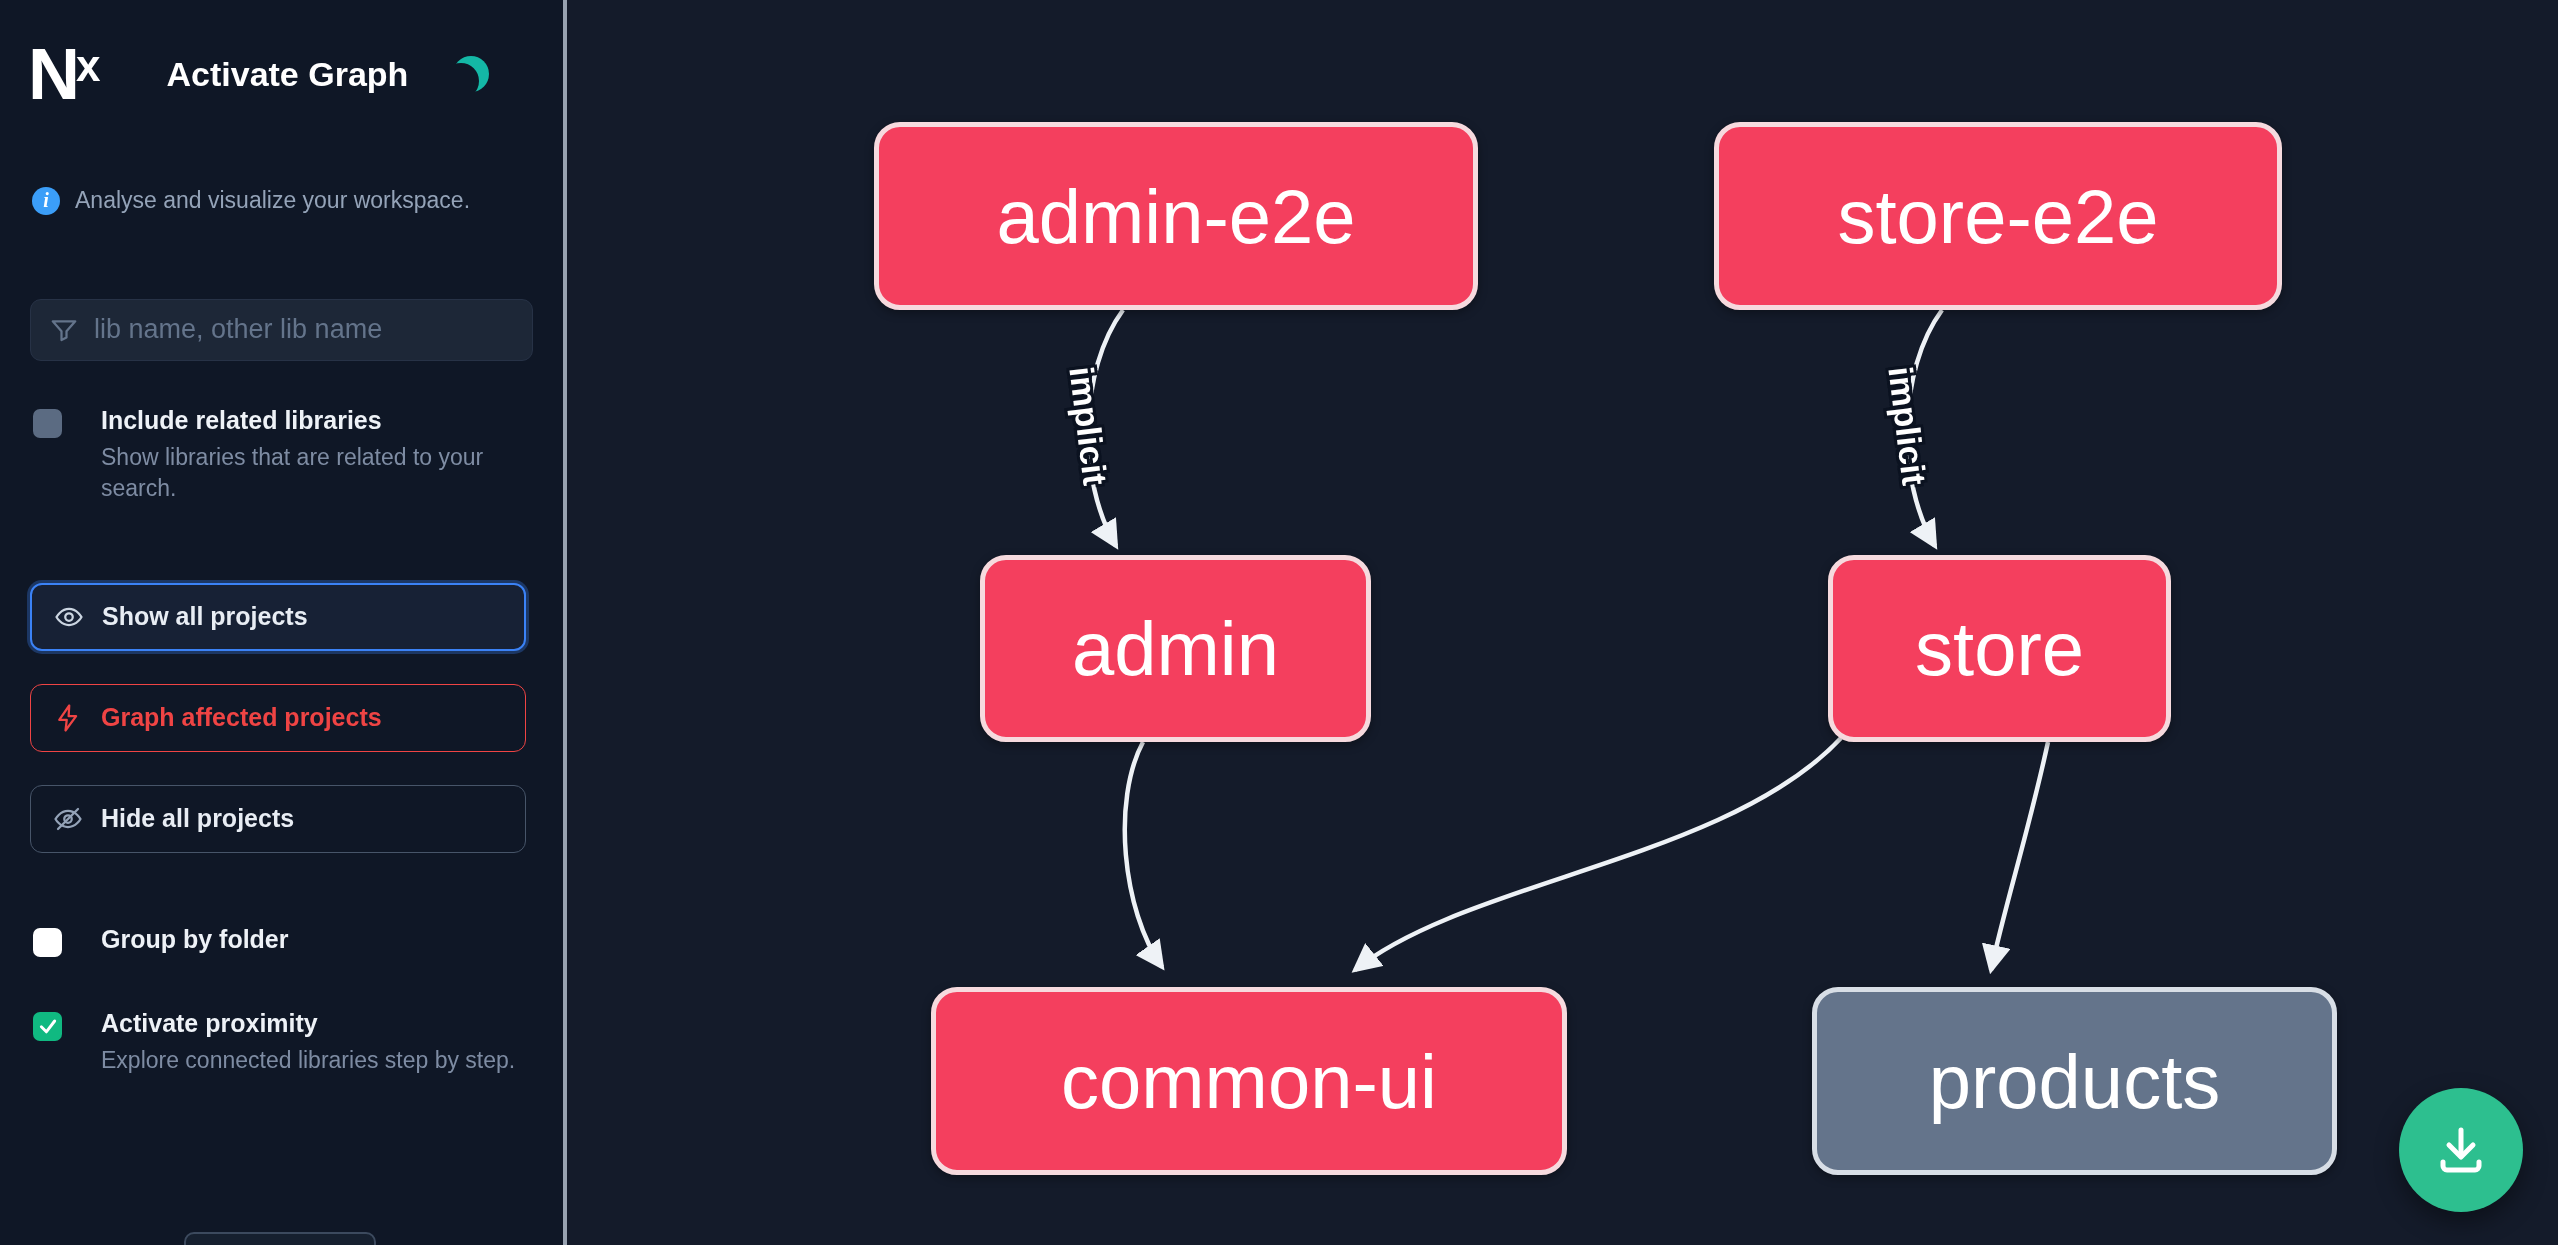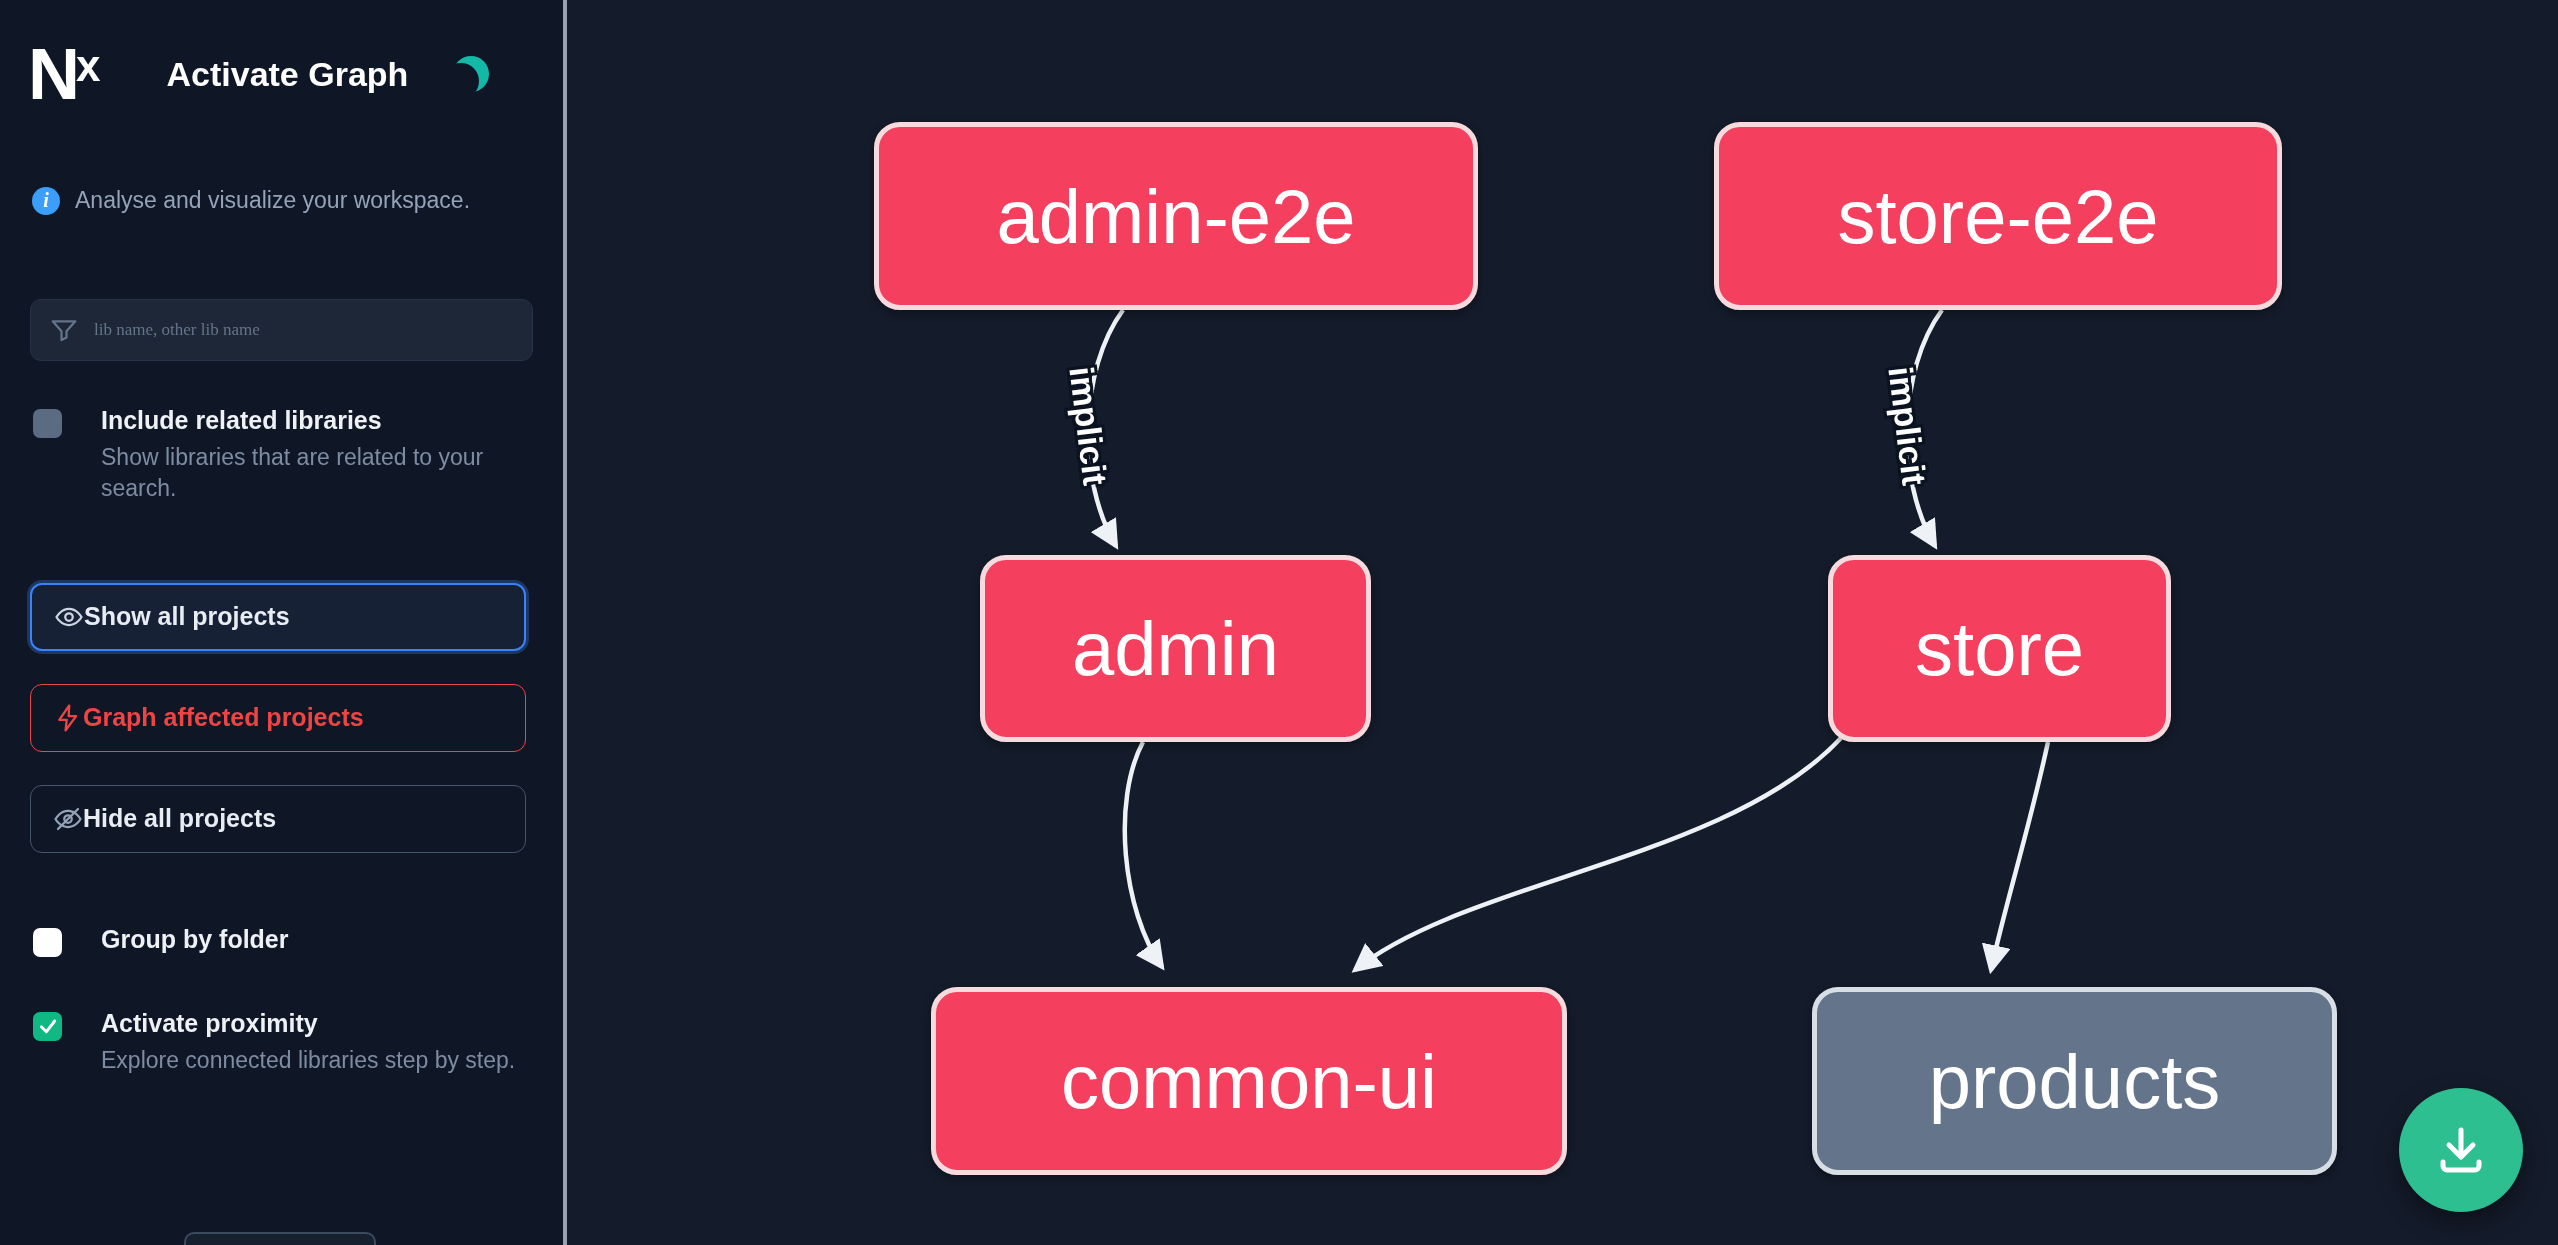--- a/index.html
+++ b/index.html
@@ -42,41 +42,41 @@
   .info-text { font-size: 23px; font-weight: 500; color: #94a3b8; }
 
   .search-box {
     margin: 84px 30px 0 30px; height: 62px; background: #1d2737;
     border-radius: 11px; display: flex; align-items: center; gap: 15px;
     padding: 0 18px; border: 1px solid #273246;
   }
   .search-box svg { flex: 0 0 auto; }
   .search-input {
     flex: 1; background: transparent; border: none; outline: none;
-    color: #8b5cf6; font-size: 17px; font-family: Liberation Serif, serif;
+    color: #8b5cf6; font-size: 27px; font-family: Liberation Sans, sans-serif;
   }
   .search-input::placeholder { color: #64748b; }
 
   .check-row {
     display: grid; grid-template-columns: 30px 1fr; column-gap: 38px;
     margin: 45px 30px 0 33px;
   }
   .checkbox {
     width: 29px; height: 29px; border-radius: 7px; margin-top: 3px;
     cursor: pointer; display: grid; place-items: center;
   }
   .cb-gray  { background: #5b6b82; }
   .cb-white { background: #ffffff; }
   .cb-green { background: #10b981; }
   .check-label { font-size: 25px; font-weight: 700; color: #eef2f7; }
   .check-desc  { font-size: 23px; color: #7e8ca3; line-height: 1.35; margin-top: 7px; max-width: 450px; }
 
   .sb-btn {
     width: 496px; height: 68px; margin: 33px 30px 0 30px;
-    border-radius: 12px; display: flex; align-items: center; 
+    border-radius: 12px; display: flex; align-items: center; gap: 18px;
     padding: 0 22px; background: transparent; cursor: pointer;
     font-size: 25px; font-weight: 700; border: 1px solid #475569; color: #e8edf4;
     font-family: "Liberation Sans", sans-serif;
   }
   .sb-btn.first { margin-top: 79px; }
   .sb-btn.focused {
     border: 2px solid #3b82f6; background: #172135;
     box-shadow: 0 0 0 3px rgba(59,130,246,0.30);
   }
   .sb-btn.danger { border: 1px solid #ef4444; color: #ef4444; }

